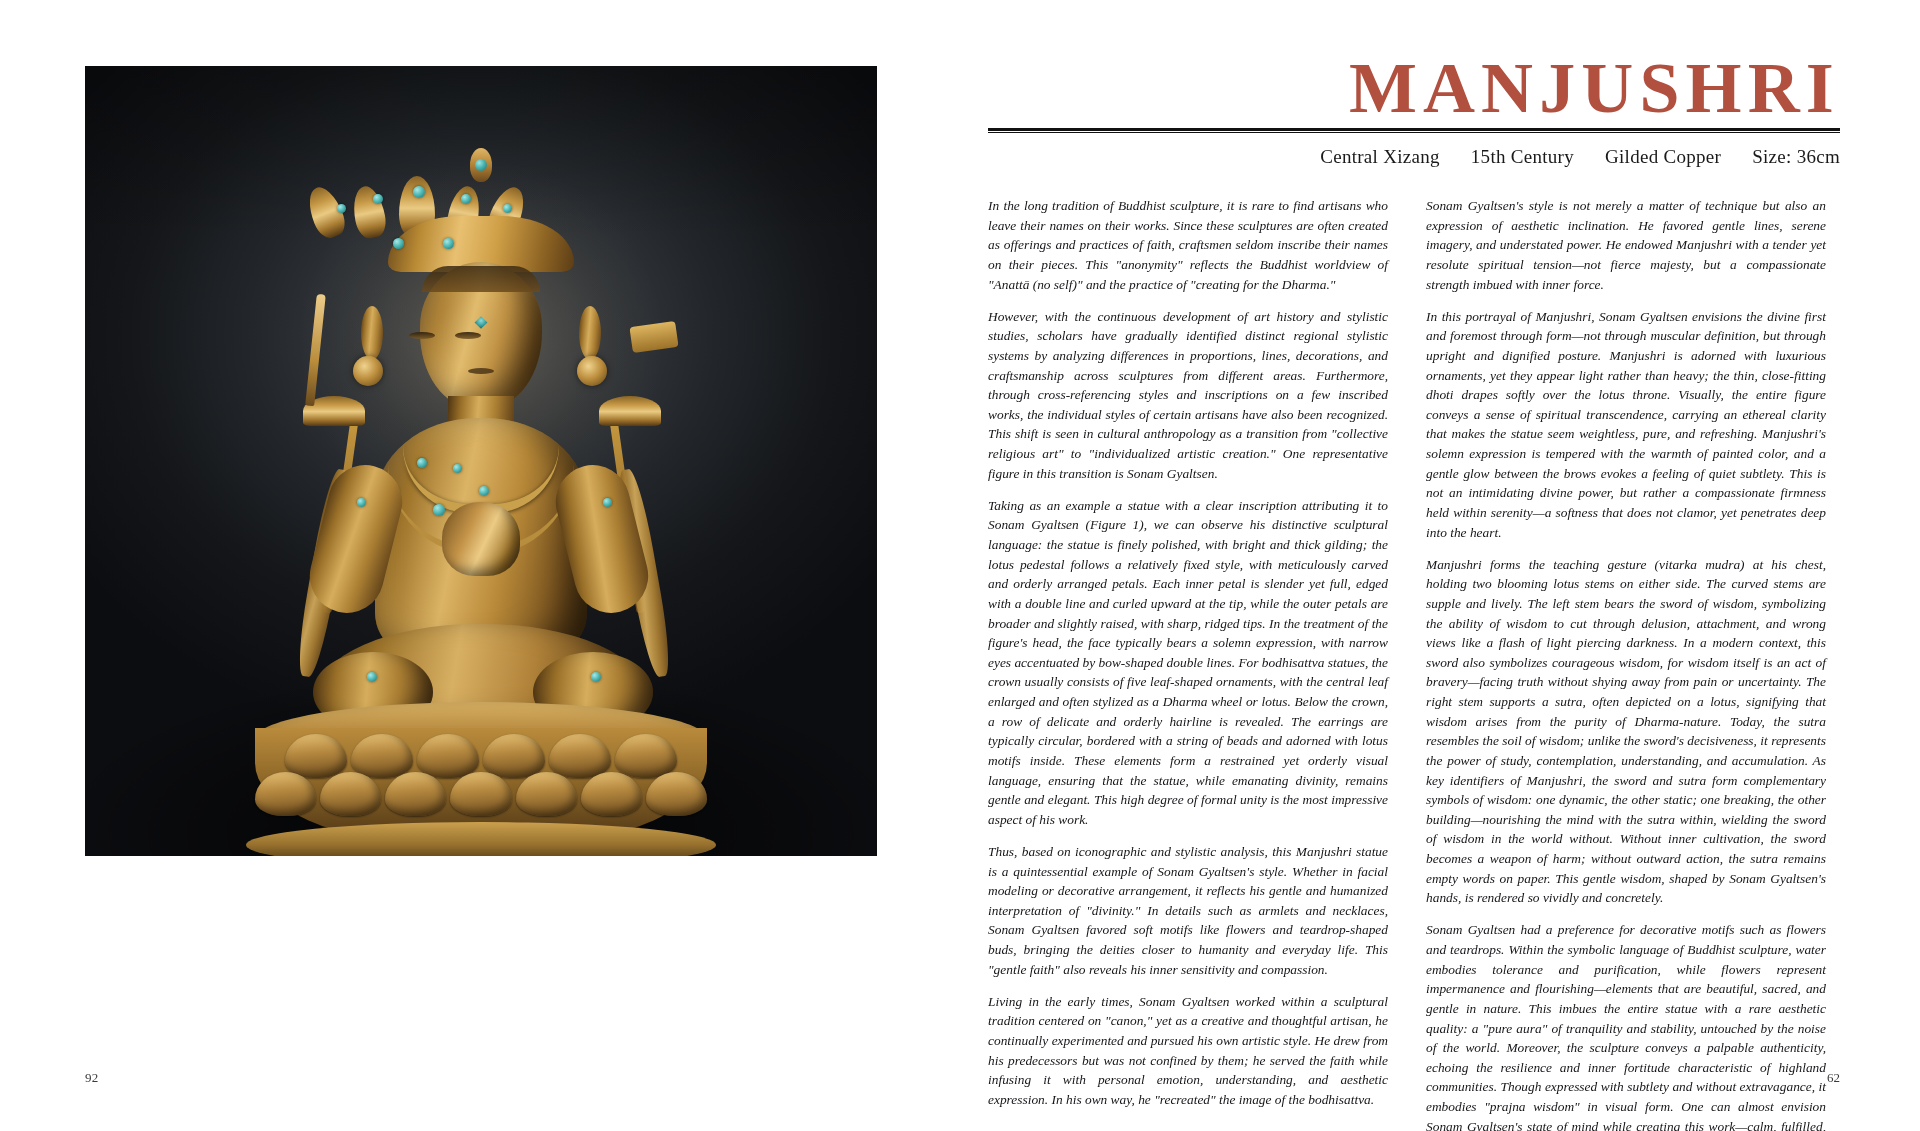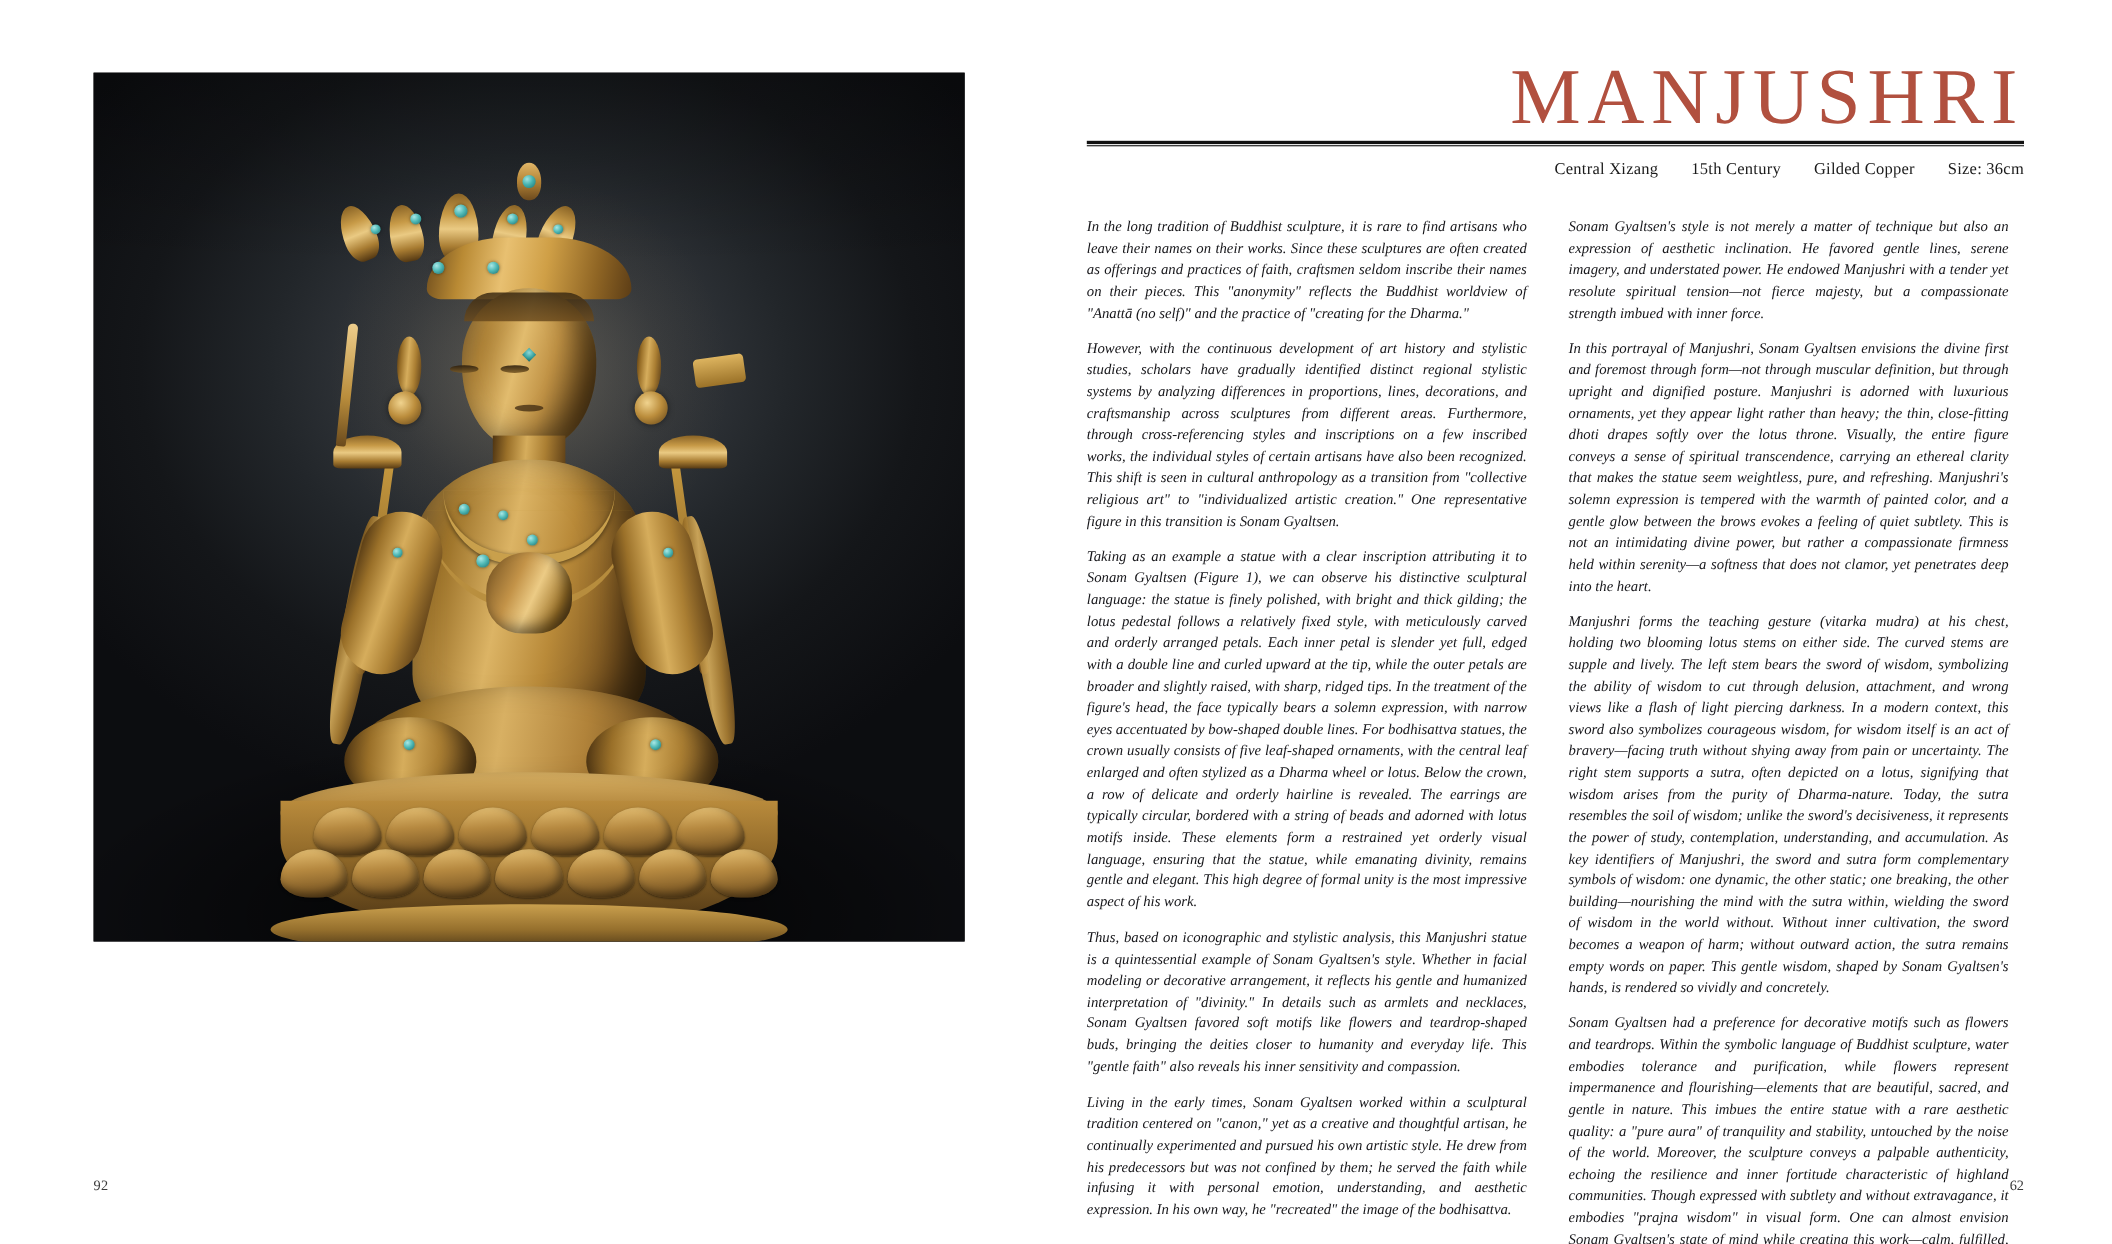--- a/index.html
+++ b/index.html
@@ -264,38 +264,38 @@
   }
   .title {
     position: absolute;
     right: 80px;
     top: 52px;
     font-size: 72px;
     line-height: 1;
     letter-spacing: 0.085em;
     color: #b1503f;
     font-family: "Liberation Serif", "DejaVu Serif", serif;
-    font-weight: 400;
+    font-weight: 700;
     white-space: nowrap;
   }
   .rule {
     position: absolute;
     left: 28px;
     right: 80px;
     top: 128px;
     height: 5px;
     border-top: 3px solid #111111;
     border-bottom: 1px solid #111111;
     box-sizing: border-box;
   }
   .meta {
     position: absolute;
     right: 80px;
     top: 146px;
-    font-size: 15px;
+    font-size: 19px;
     color: #1a1a1a;
     letter-spacing: .015em;
     white-space: nowrap;
   }
   .meta span { margin-left: 26px; }
   .meta span:first-child { margin-left: 0; }
 
   .columns {
     position: absolute;
     left: 28px;

